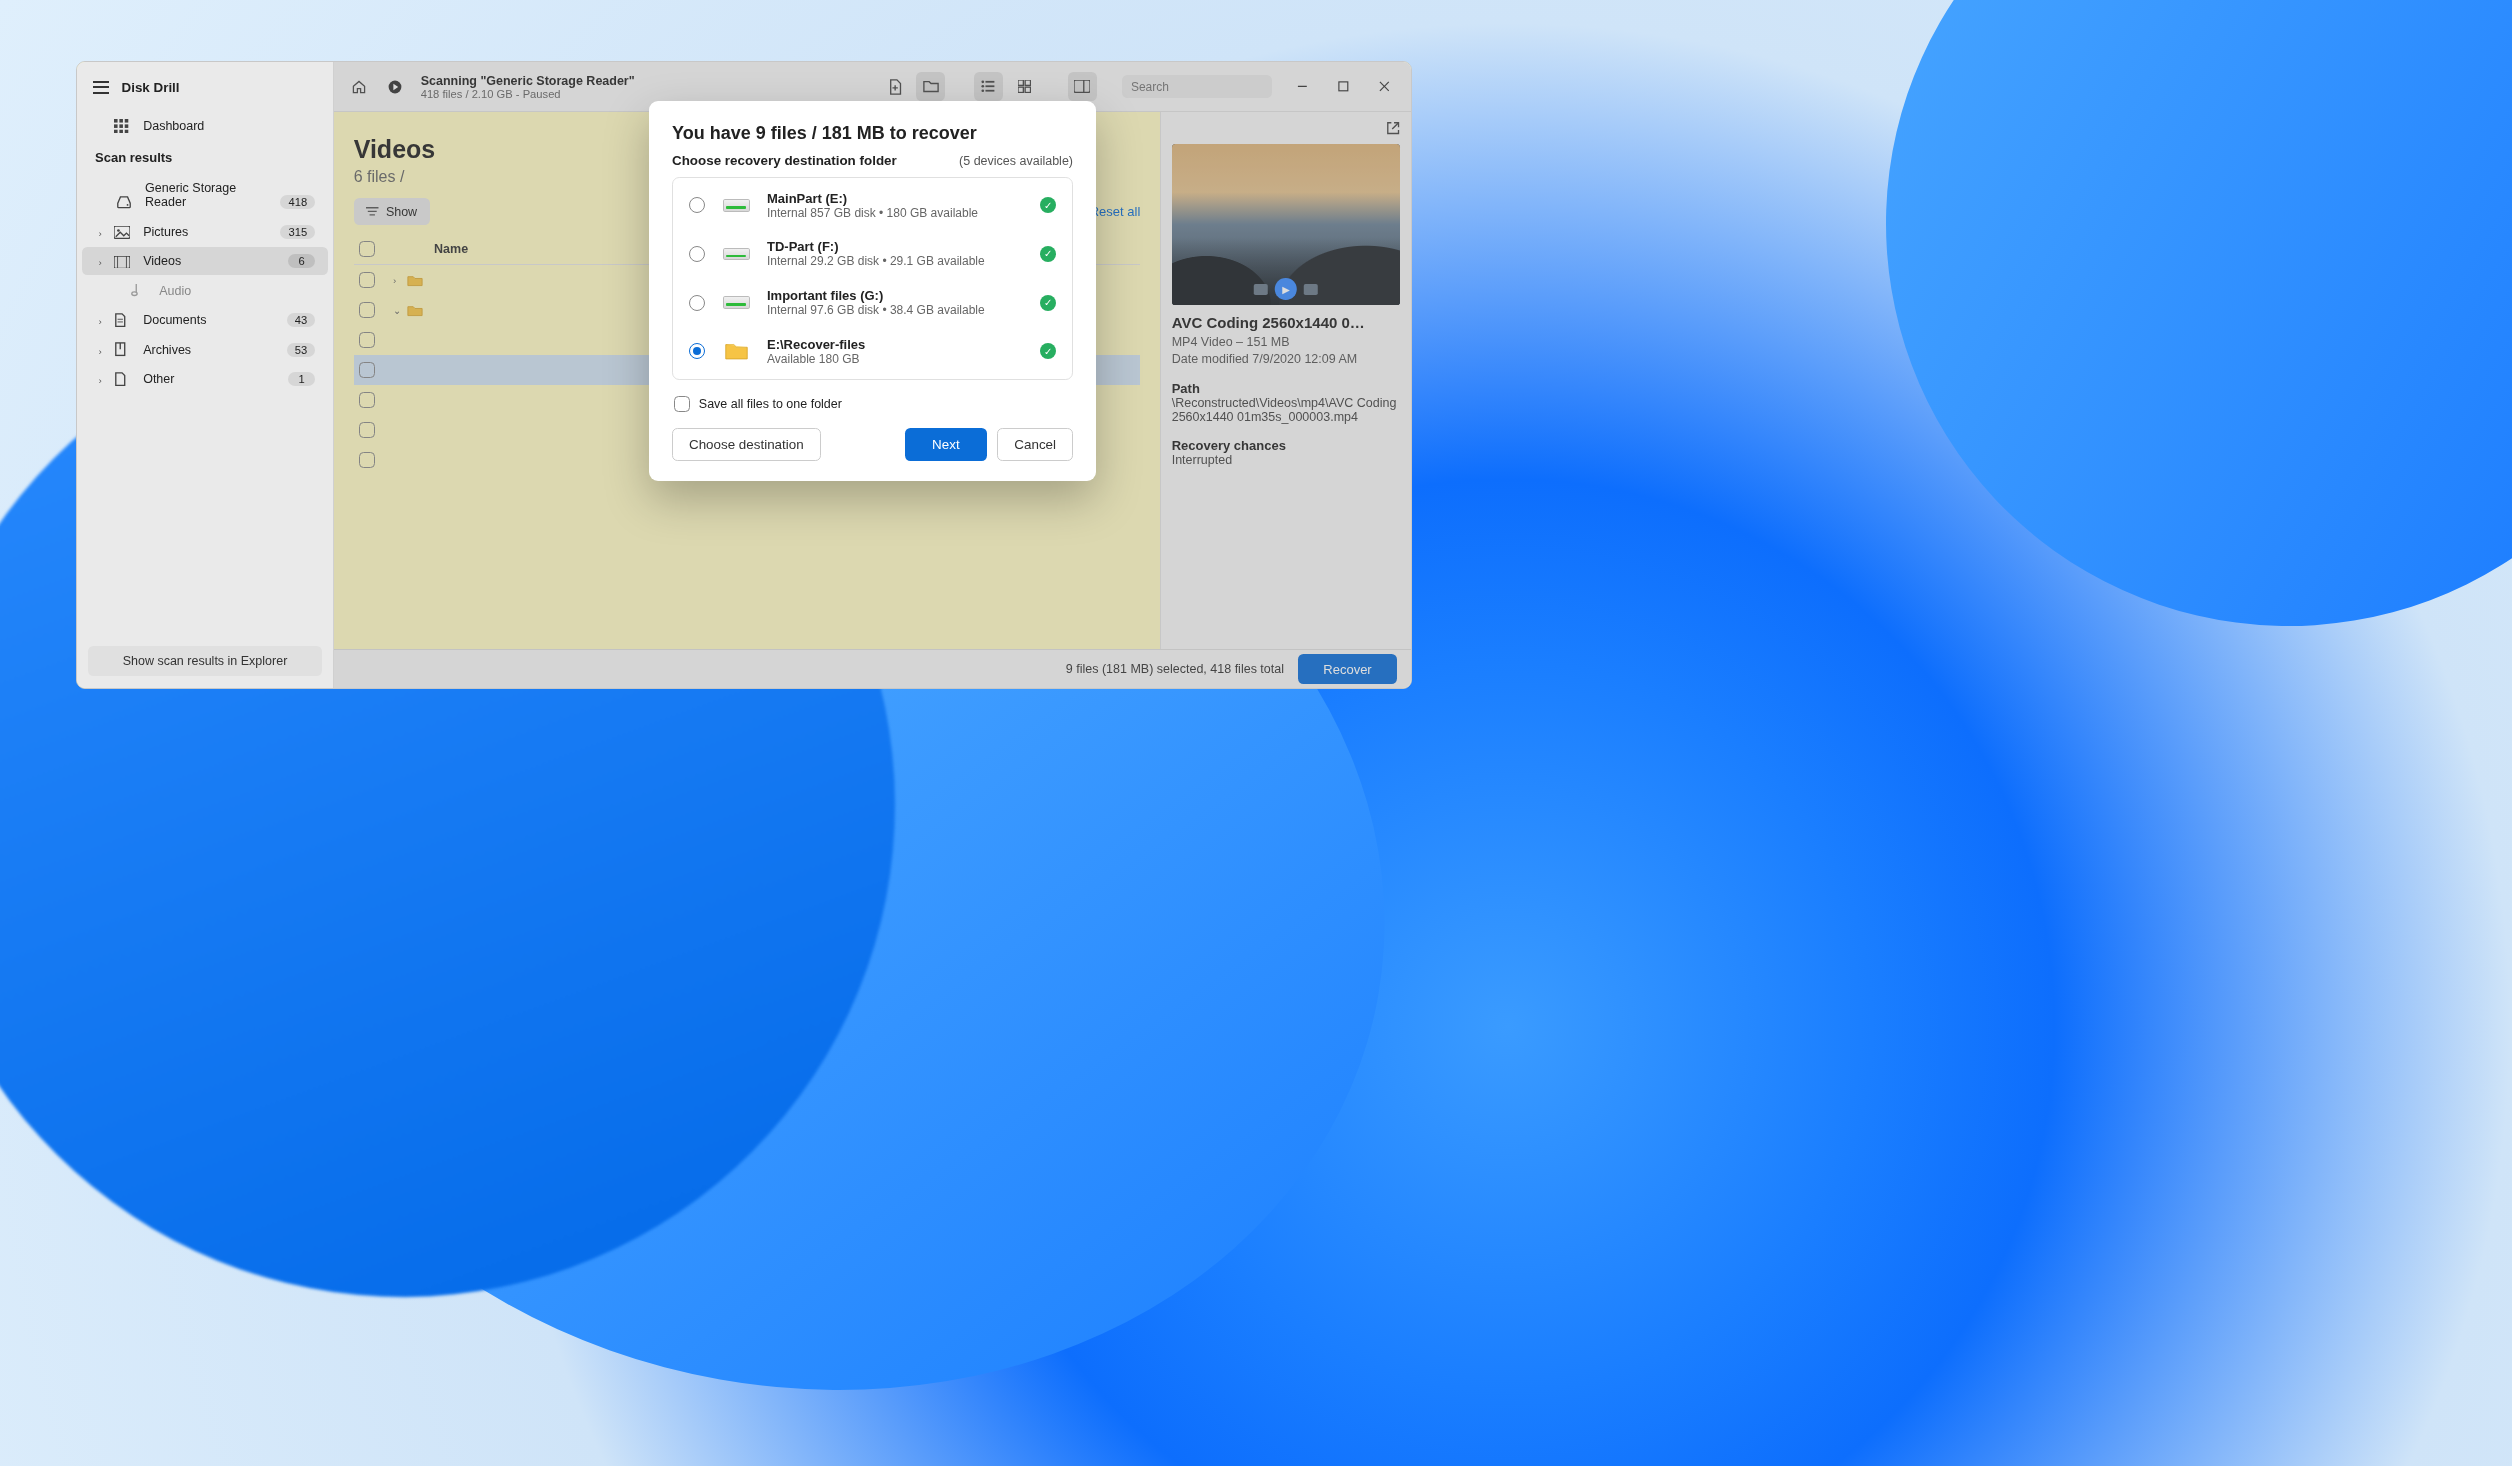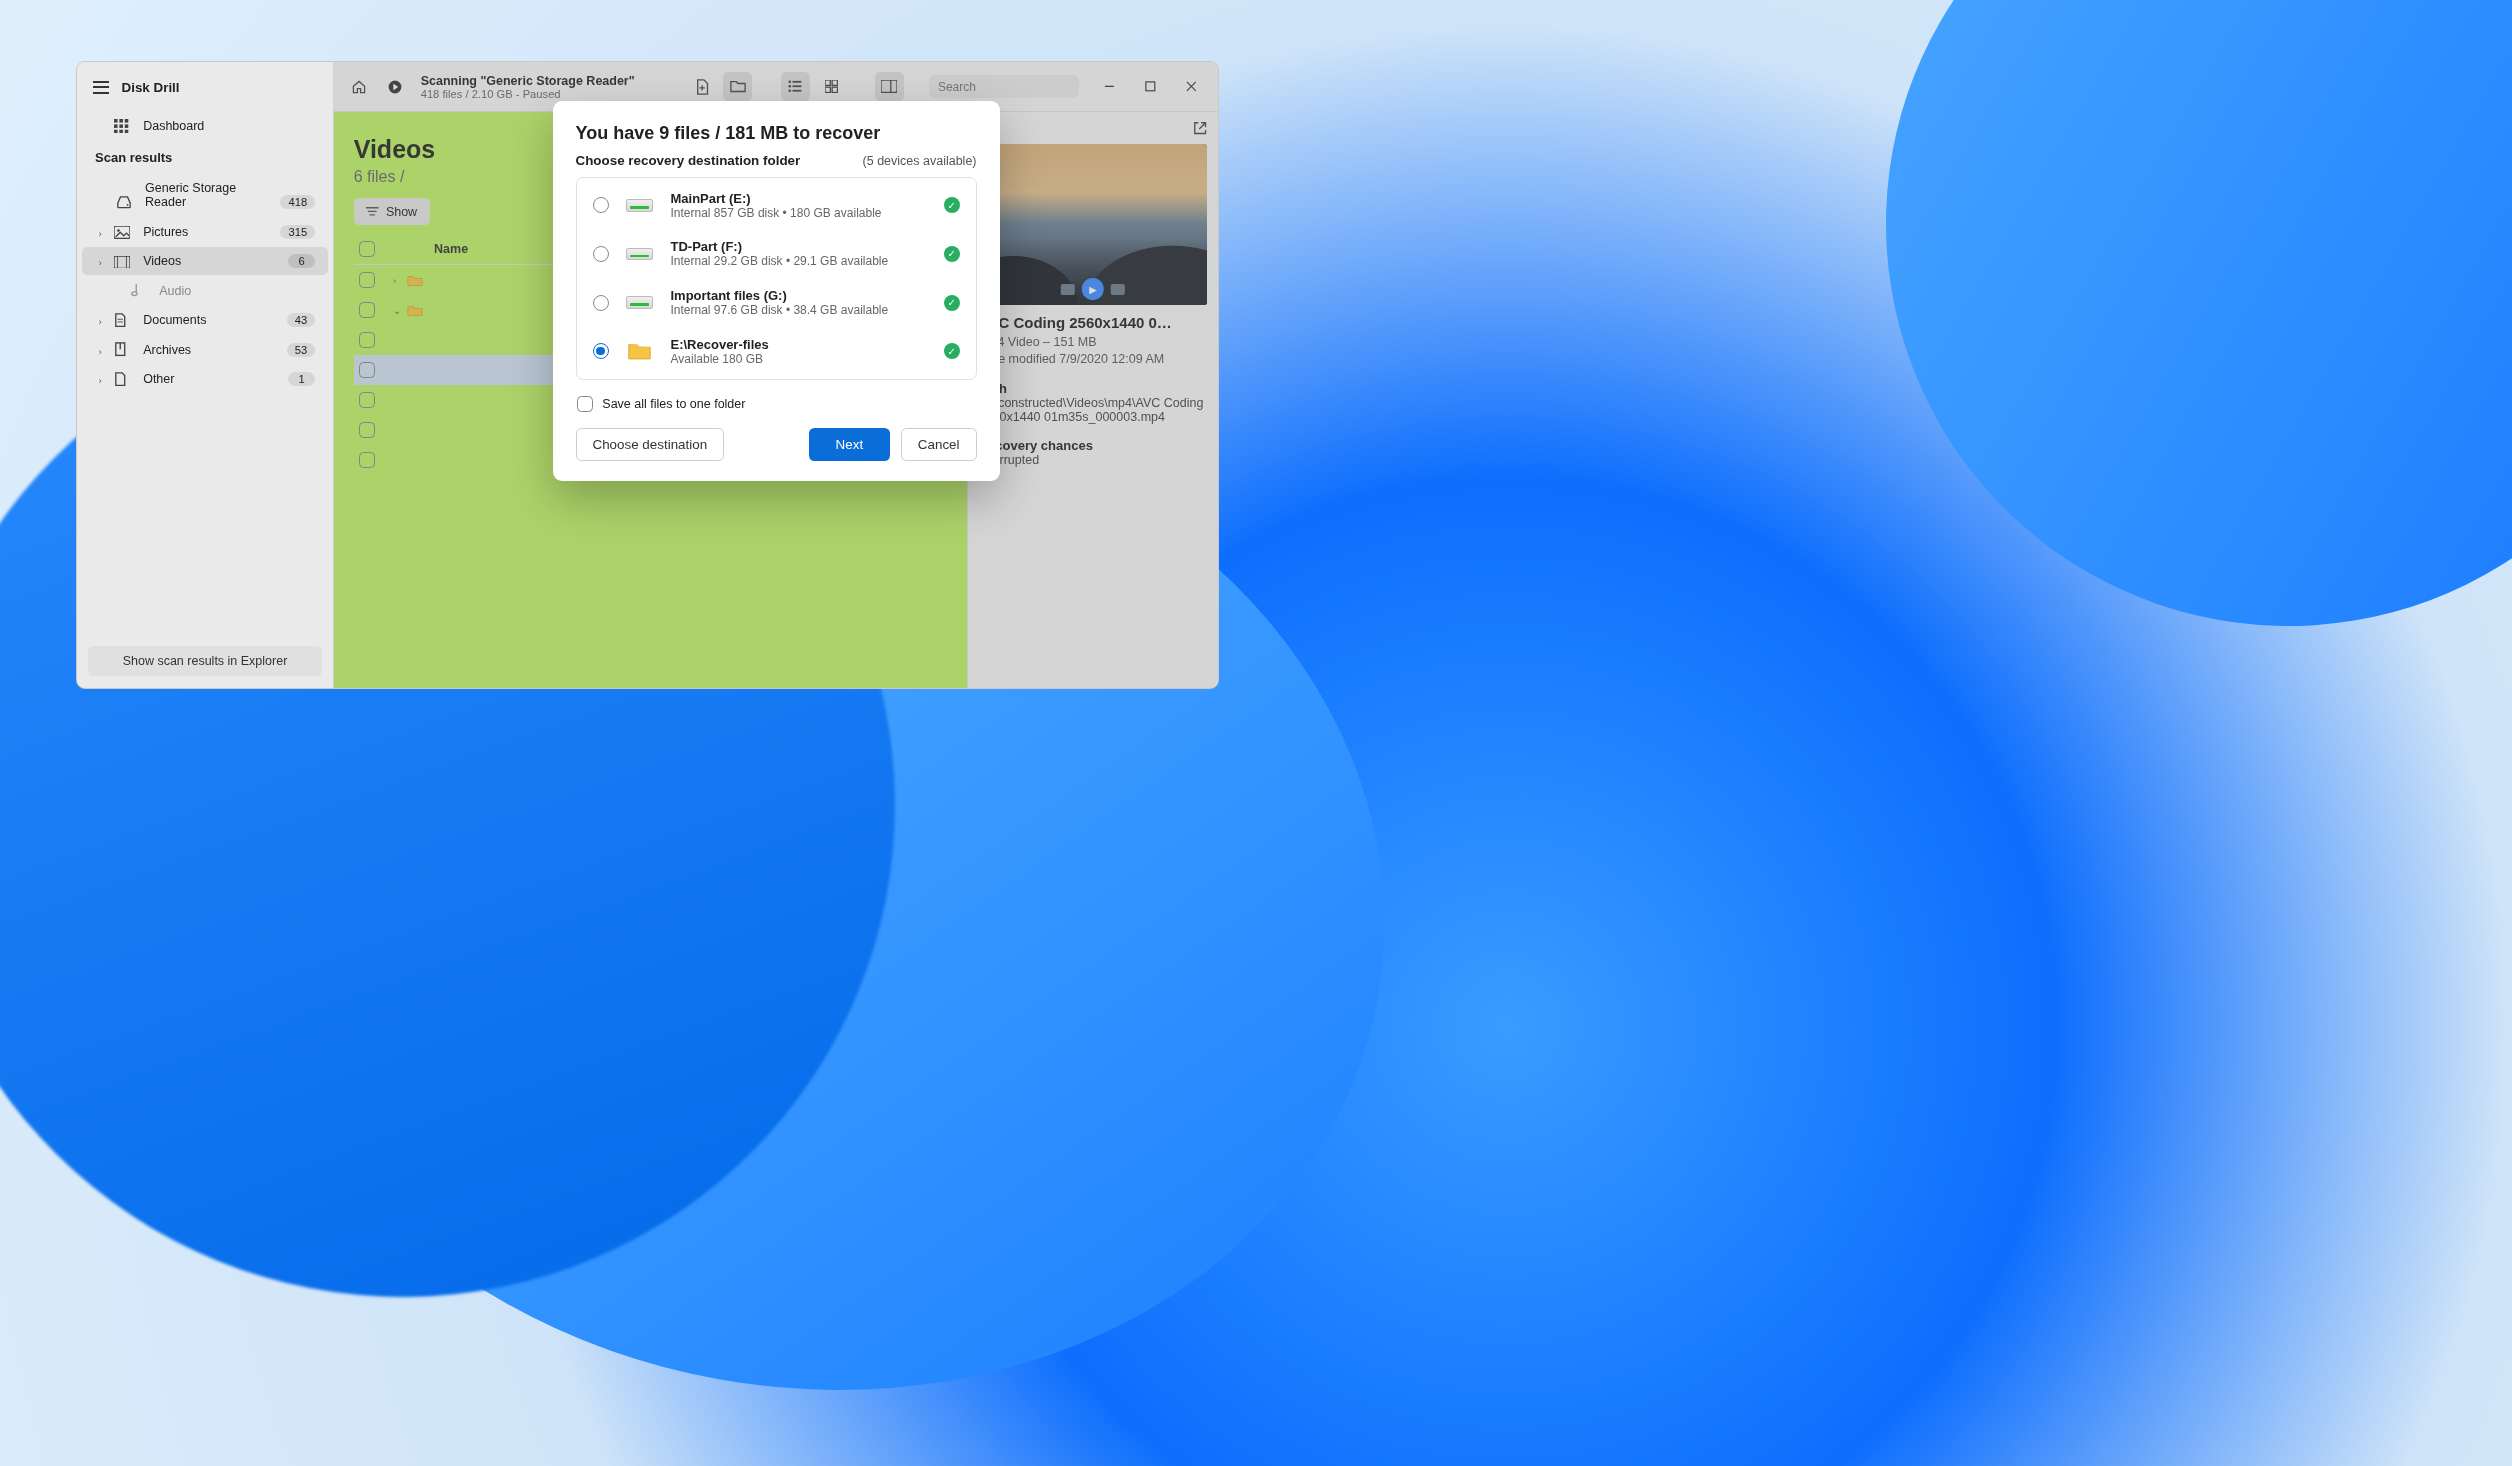--- a/index.html
+++ b/index.html
@@ -12,22 +12,22 @@
   }
   
   .bg-swirl { position:absolute; border-radius:50%; }
   .s1 { width:984px; height:984px; left:-89px; top:313px; background: linear-gradient(135deg,#2b8cff,#0067e6); transform:rotate(25deg); filter:blur(1.8px); z-index:0;}
   .s2 { width:805px; height:805px; right:-179px; top:-179px; background: linear-gradient(135deg,#4aa8ff,#1677ff); transform:rotate(-15deg); z-index:0;}
   .s3 { width:1163px; height:984px; left:224px; top:403px; background: linear-gradient(135deg,#59b3ff,#1a7eff); transform:rotate(10deg); z-index:0;}
 
   .window {
     position: absolute;
     left: 76px; top: 61px;
-    width: 1143px; height: 628px;
-    background: #bef264;
+    width: 1336px; height: 628px;
+    background: #fef9c3;
     border: 0.9px solid #c8c8c8;
     border-radius: 9px;
     overflow: hidden;
     display: flex;
     font-size: 12.5px;
     color: #222;
     z-index: 5;
   }
 
   
@@ -464,20 +464,24 @@
         <div class="pv-title">AVC Coding 2560x1440 0…</div>
         <div class="pv-line">MP4 Video – 151 MB</div>
         <div class="pv-line">Date modified 7/9/2020 12:09 AM</div>
         <div class="pv-label">Path</div>
         <div class="pv-text">\Reconstructed\Videos\mp4\AVC Coding 2560x1440 01m35s_000003.mp4</div>
         <div class="pv-label">Recovery chances</div>
         <div class="pv-text">Interrupted</div>
       </div>
     </div>
 
+    <div class="footer">
+      <span class="fstat">9 files (181 MB) selected, 418 files total</span>
+      <button class="recover-btn">Recover</button>
+    </div>
 
     <div class="modal-backdrop">
       <div class="modal">
         <div class="mtitle">You have 9 files / 181 MB to recover</div>
         <div class="mrow-head">
           <span class="h">Choose recovery destination folder</span>
           <span class="c">(5 devices available)</span>
         </div>
         <div class="dest-list" id="dest-list">
             <div class="dest">

